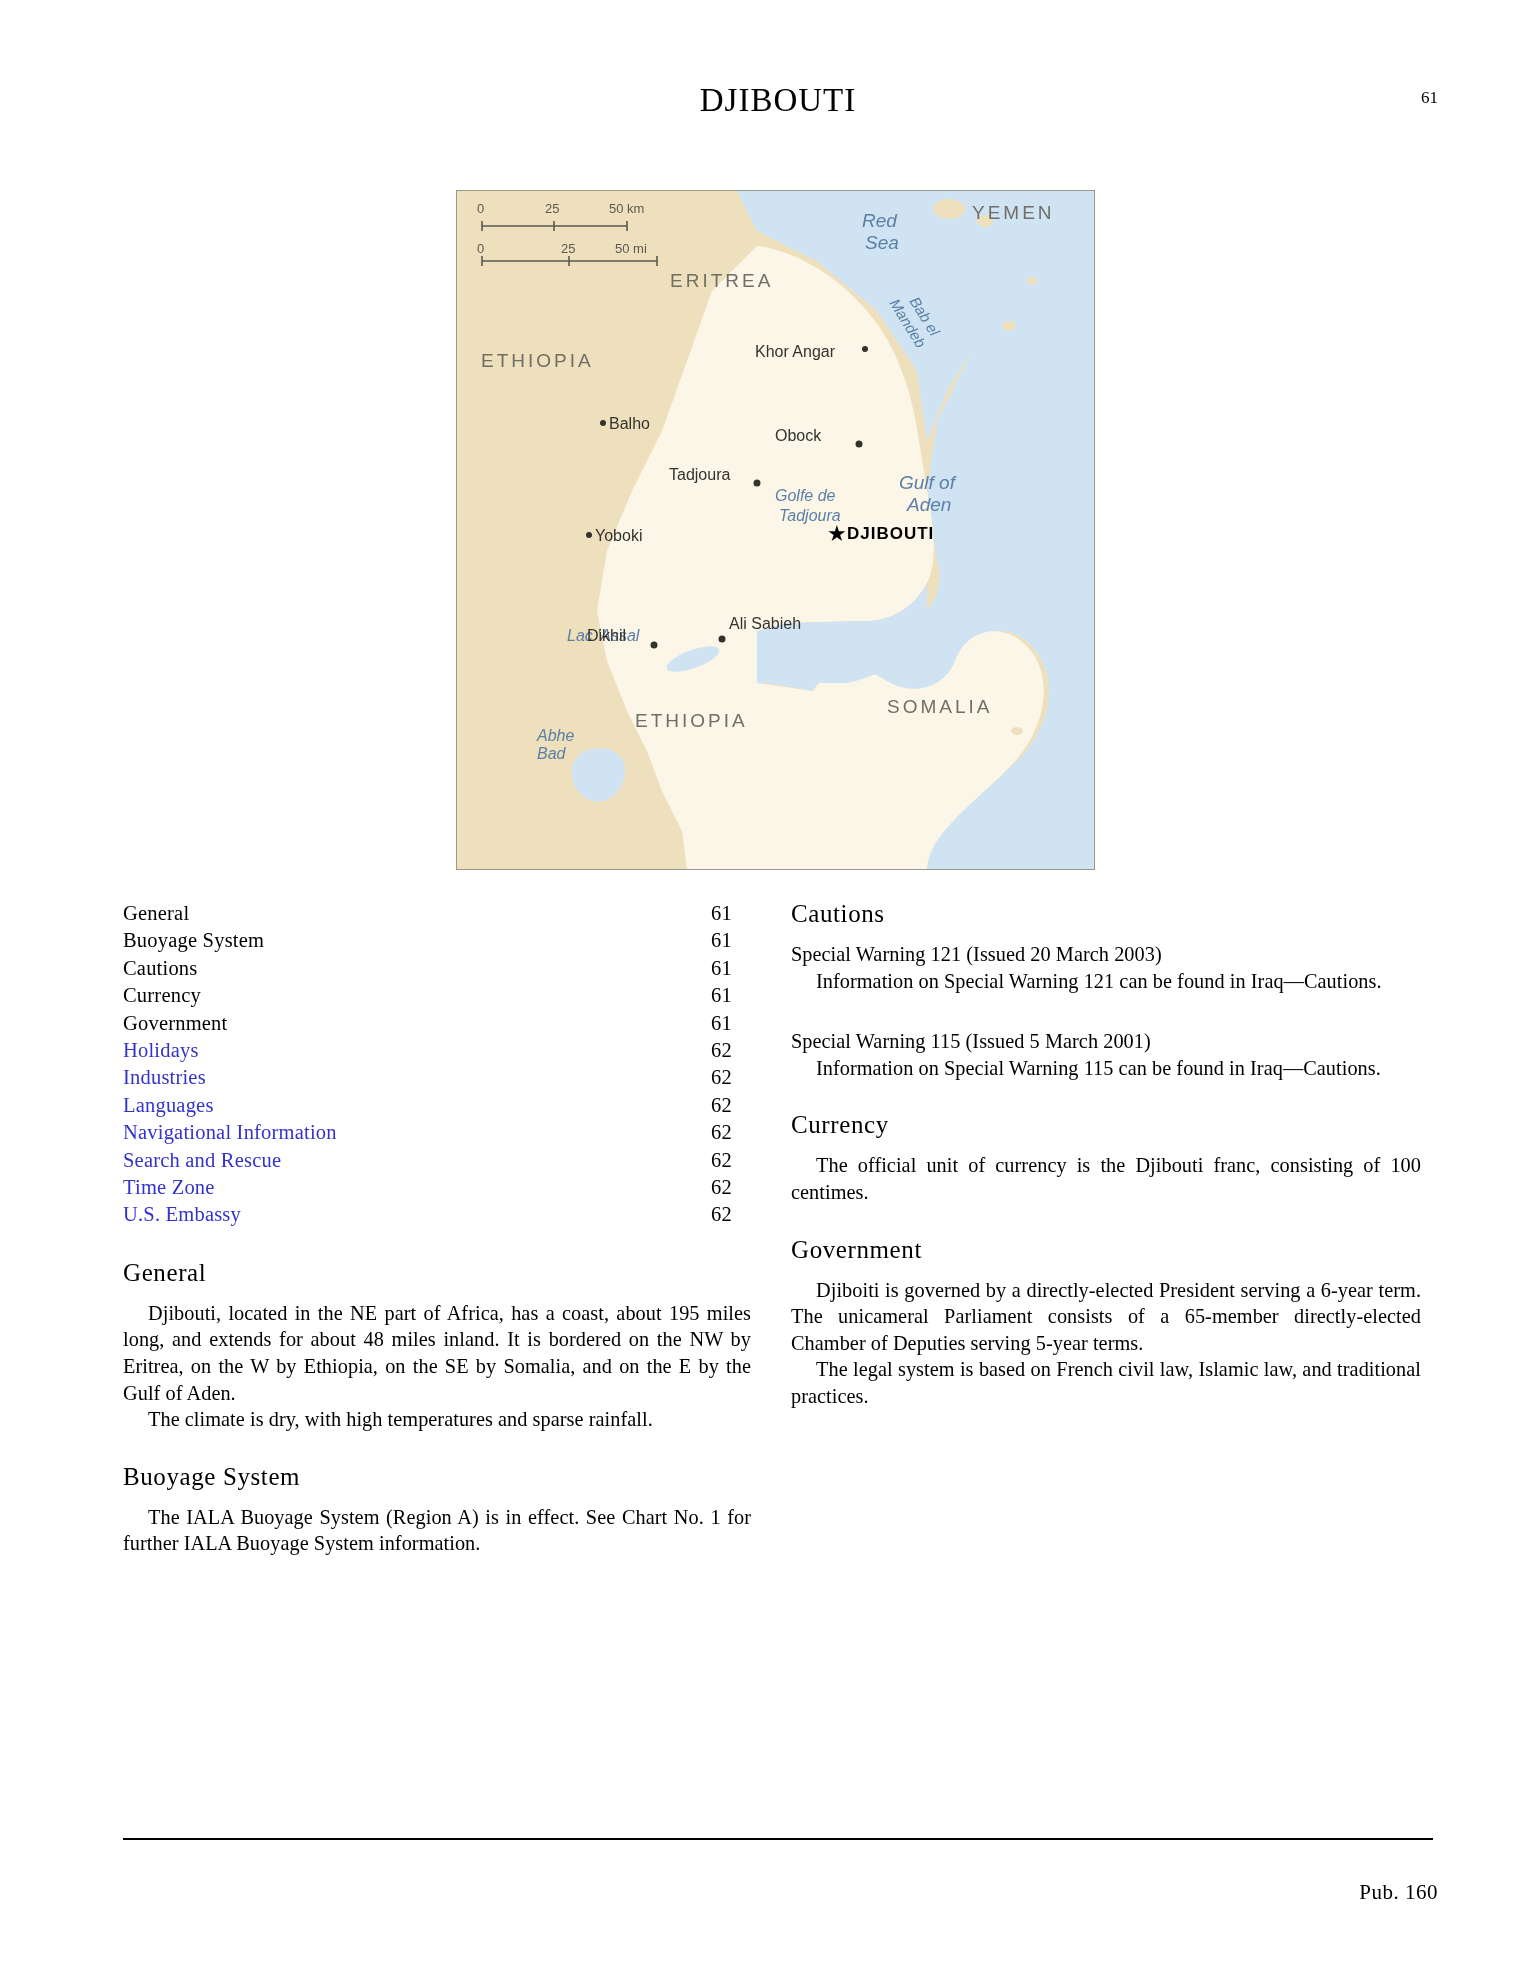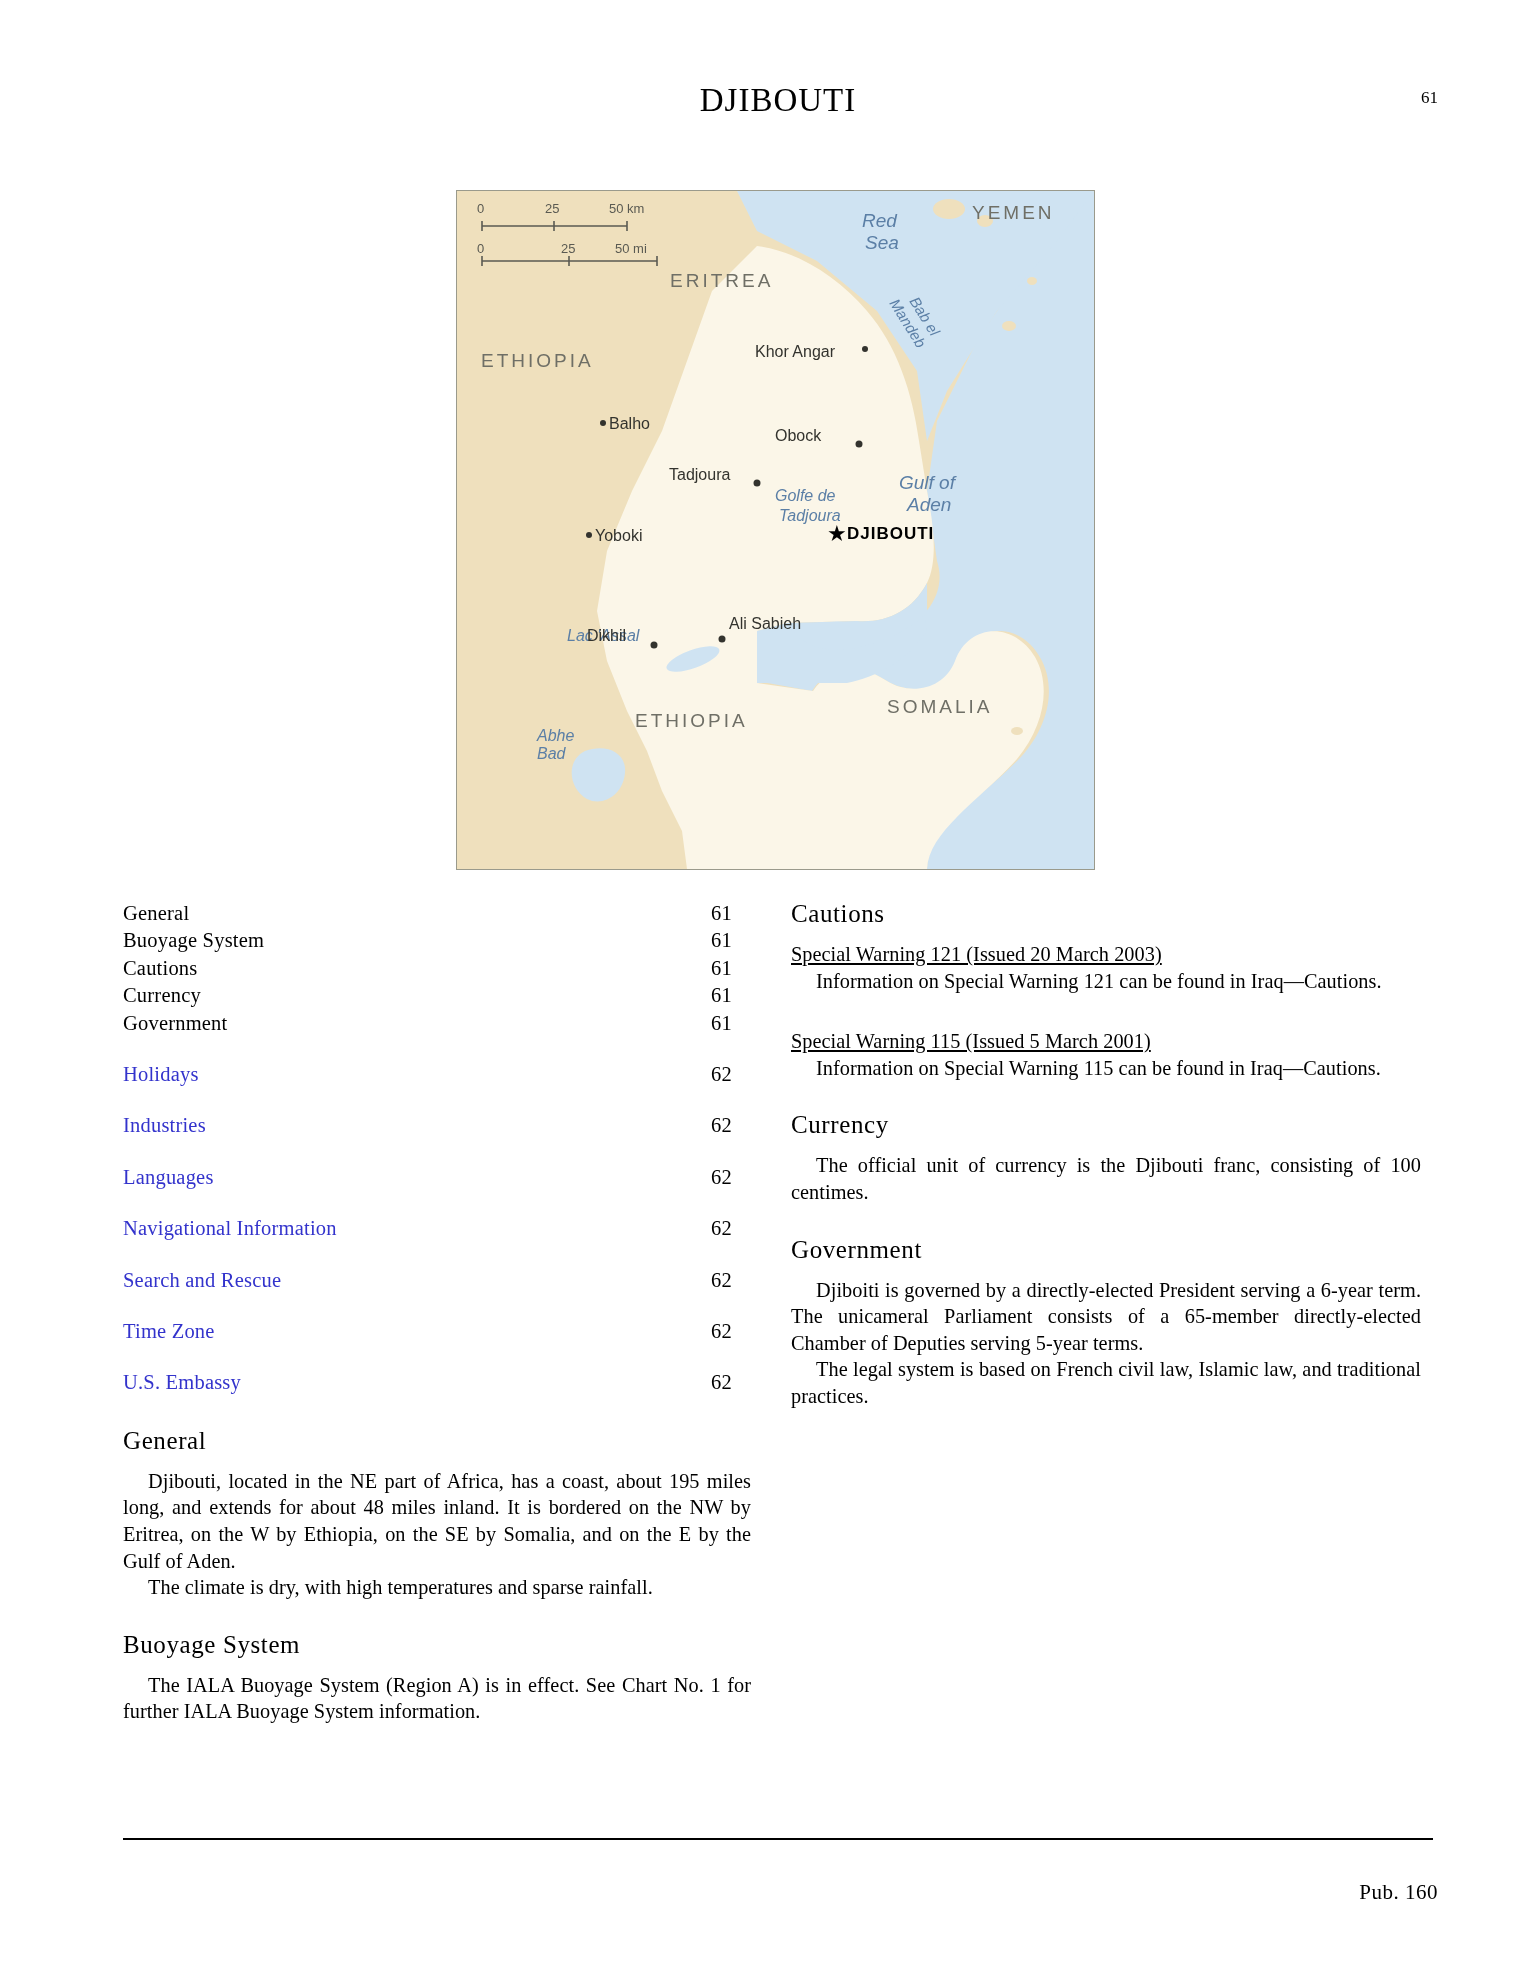--- a/index.html
+++ b/index.html
@@ -67,41 +67,41 @@
   .toc { width: 628px; }
   .toc-row {
     display: flex;
     justify-content: space-between;
     font-size: 20.5px;
     line-height: 27.4px;
     letter-spacing: 0.2px;
   }
   .toc-row .t-label { white-space: nowrap; }
   .toc-row .t-page { width: 40px; text-align: left; }
-  .toc-row.link { color: #3333cc; margin-top: 24px; }
+  .toc-row.link { color: #3333cc; }
   .toc-row.link .t-page { color: #000000; }
 
   h2.section {
     font-size: 25px;
     font-weight: normal;
     margin: 30px 0 13px 0;
     letter-spacing: 0.6px;
     font-family: "Liberation Serif", serif;
   }
   .col-right h2.section:first-child { margin-top: 0; }
 
   p.body {
     font-size: 20.3px;
     line-height: 26.6px;
     margin: 0;
     text-align: justify;
     text-indent: 25px;
     letter-spacing: 0.05px;
   }
-  p.body.noindent { text-indent: 0; text-decoration: underline; }
+  p.body.noindent { text-indent: 0; }
 
   .spacer-block { height: 34px; }
 
   
   .footer-rule {
     position: absolute;
     left: 110px;
     top: 1838px;
     width: 1310px;
     height: 2px;

